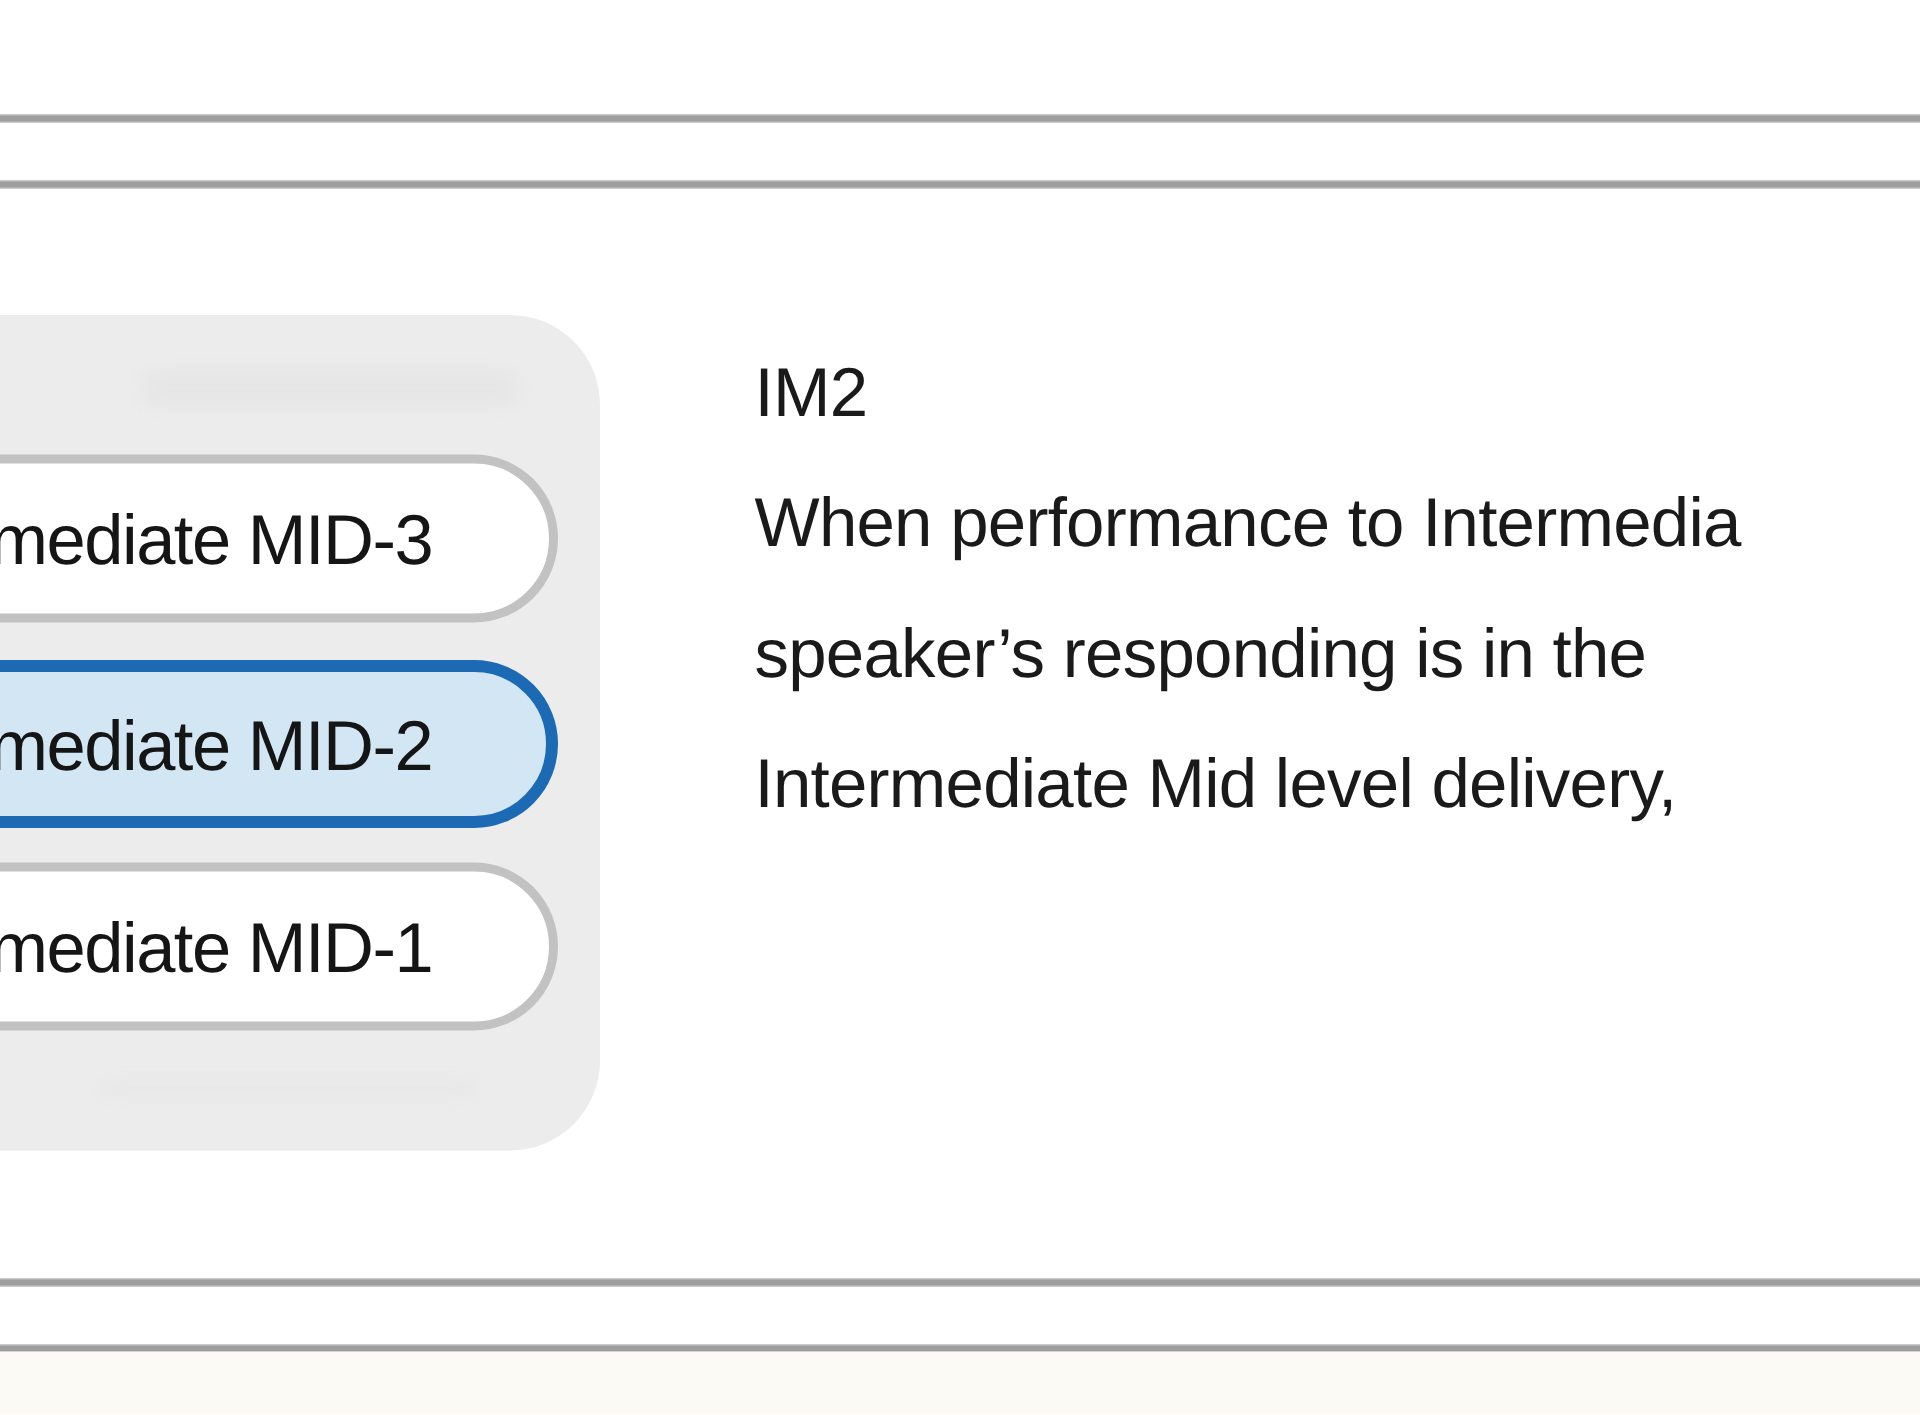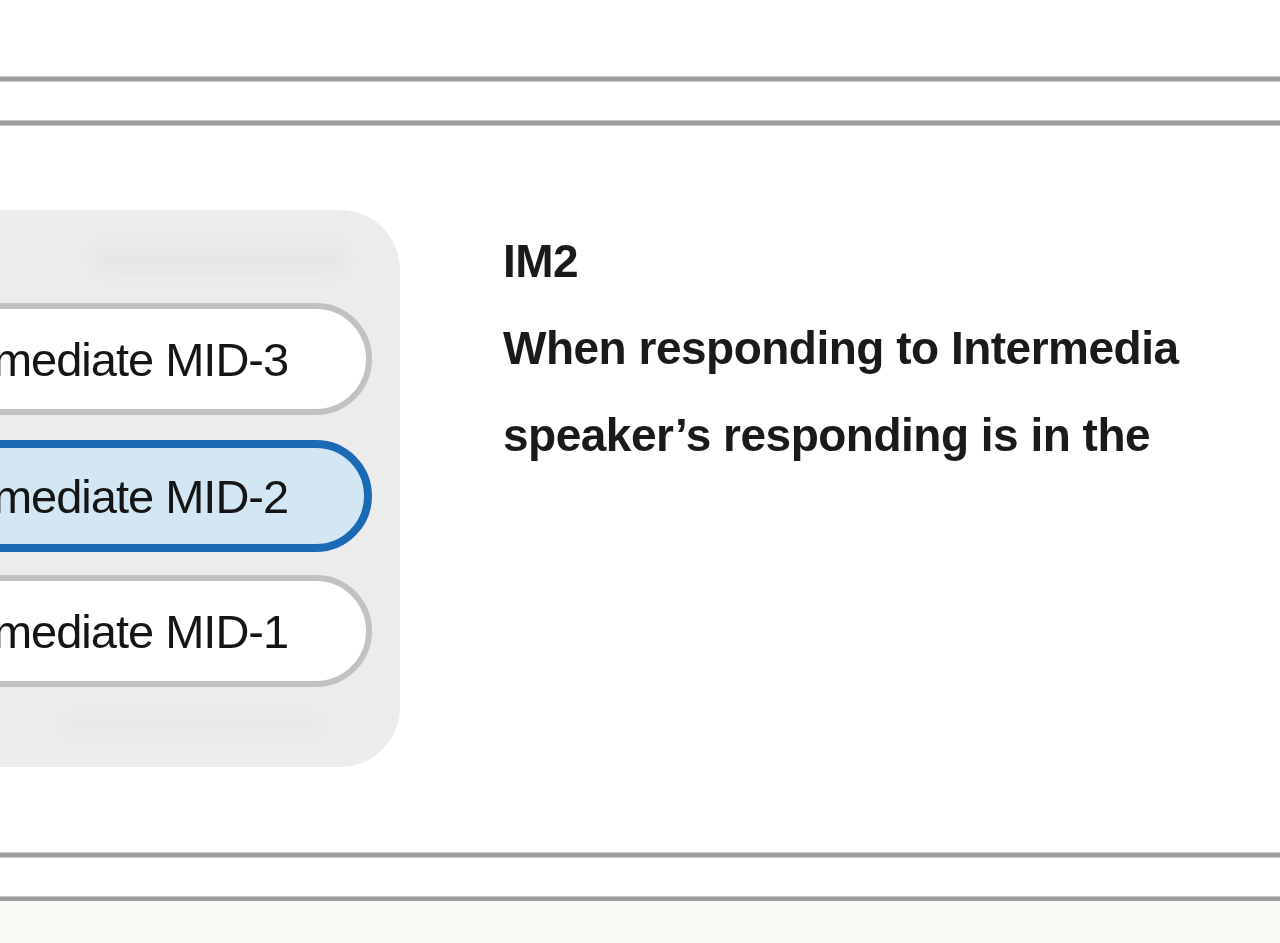--- a/index.html
+++ b/index.html
@@ -78,21 +78,21 @@
   .level-pill.pos-1 { top: 575px; }
   .level-pill.selected {
     background: #d2e6f4;
     border: 8px solid #1c69b4;
   }
   .description {
     position: absolute;
     left: 503px;
     top: 218px;
     font-size: 46px;
-    font-weight: 700;
+    font-weight: 400;
     line-height: 87px;
     letter-spacing: -0.5px;
     color: #1a1a1a;
     white-space: nowrap;
   }
   .description div { height: 87px; }
 </style>
 </head>
 <body>
 
@@ -111,19 +111,20 @@
 <div class="level-pill pos-2 selected">
   <span>Intermediate MID-2</span>
 </div>
 
 <div class="level-pill pos-1">
   <span>Intermediate MID-1</span>
 </div>
 
 <div class="description">
   <div>IM2</div>
-  <div>When responding to Intermedia</div>
+  <div>When performance to Intermedia</div>
   <div>speaker’s responding is in the</div>
+  <div>Intermediate Mid level delivery,</div>
 </div>
 
 <div class="hline b1"></div>
 <div class="hline b2"></div>
 <div class="bottom-strip"></div>
 
 </body></html>

